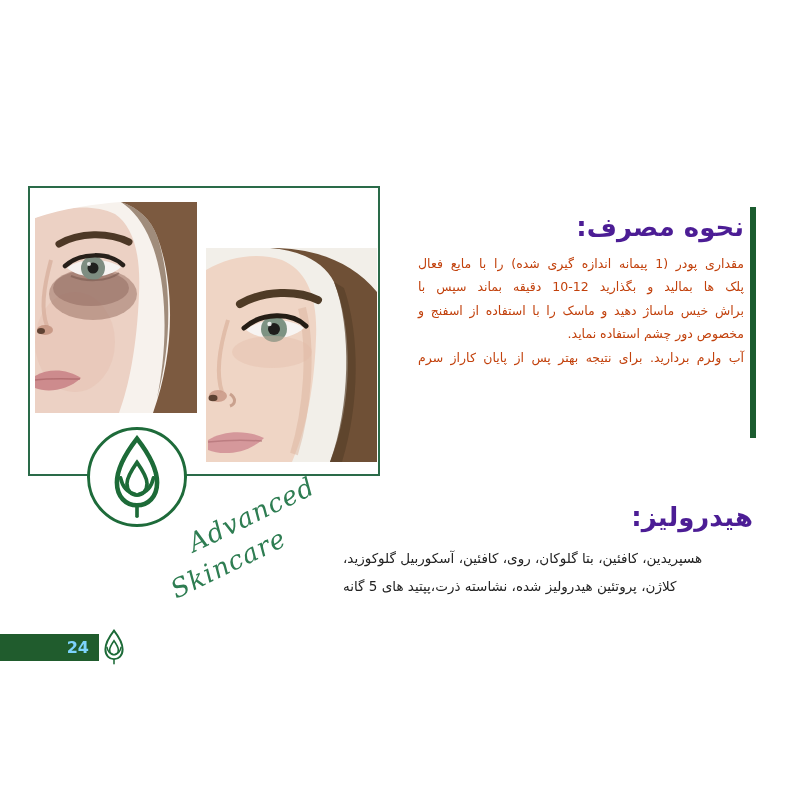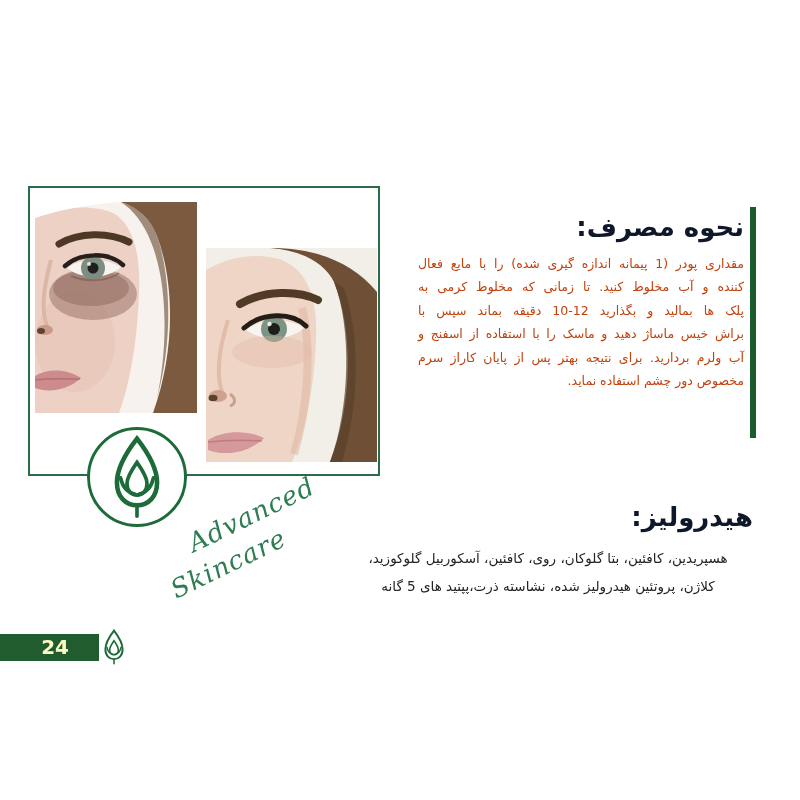--- a/index.html
+++ b/index.html
@@ -31,43 +31,43 @@
     font-size:26px;line-height:34px;color:#2e7d52;letter-spacing:1px;
   }
   .brand-script .l1{display:block;margin-left:36px;}
   .brand-script .l2{display:block;}
   
   .accent-bar{
     position:absolute;left:750px;top:207px;width:6px;height:231px;
     background:#1b5c2f;
   }
   .sec-heading{
-    position:absolute;direction:rtl;color:#0f172a;font-weight:bold;
+    position:absolute;direction:rtl;color:#4c1d95;font-weight:bold;
     font-size:26px;line-height:32px;white-space:nowrap;
   }
   .usage-heading{right:56px;top:211px;}
   .ing-heading{right:47px;top:501px;}
   .usage-body{
     position:absolute;right:56px;top:252px;width:326px;direction:rtl;
     font-size:12.5px;color:#c2410c;
   }
   .usage-body .t-line{
     line-height:23.4px;text-align:justify;text-align-last:justify;
     white-space:normal;
   }
   .usage-body .t-line.last{text-align-last:right;}
   .ing-body{
     position:absolute;right:47px;top:545px;width:410px;direction:rtl;
-    font-size:13.5px;line-height:27.5px;color:#232323;text-align:center;
+    font-size:13.5px;line-height:27.5px;color:#232323;text-align:left;
   }
   
   .page-badge{
     position:absolute;left:0;top:634px;width:99px;height:27px;
-    background:#205c2d;color:#fef9c3;font-size:20px;font-weight:bold;
-    line-height:27px;text-align:right;padding-right:30px;box-sizing:border-box;
+    background:#205c2d;color:#7dd3fc;font-size:16px;font-weight:bold;
+    line-height:27px;text-align:right;padding-right:10px;box-sizing:border-box;
   }
   .footer-leaf{
     position:absolute;left:101px;top:629px;width:26px;height:36px;
   }
   .defs-hidden{position:absolute;width:0;height:0;overflow:hidden;}
 </style>
 </head>
 <body>
 
 <svg class="defs-hidden" aria-hidden="true">
@@ -144,25 +144,24 @@
   <span class="l1">Advanced</span>
   <span class="l2">Skincare</span>
 </div>
 
 <div class="accent-bar"></div>
 
 <div class="sec-heading usage-heading">نحوه مصرف:</div>
 
 <div class="usage-body">
   <div class="t-line">مقداری پودر (1 پیمانه اندازه گیری شده) را با مایع فعال</div>
-  <div class="t-line">کننده و آب مخلوط کنید. تا زمانی که مخلوط کرمی به</div>
   <div class="t-line">پلک ها بمالید و بگذارید 12-10 دقیقه بماند سپس با</div>
   <div class="t-line">براش خیس ماساژ دهید و ماسک را با استفاده از اسفنج و</div>
+  <div class="t-line last">مخصوص دور چشم استفاده نماید.</div>
   <div class="t-line">آب ولرم بردارید. برای نتیجه بهتر پس از پایان کاراز سرم</div>
-  <div class="t-line last">مخصوص دور چشم استفاده نماید.</div>
 </div>
 
 <div class="sec-heading ing-heading">هیدرولیز:</div>
 
 <div class="ing-body">
   <div class="i-line">هسپریدین، کافئین، بتا گلوکان، روی، کافئین، آسکوربیل گلوکوزید،</div>
   <div class="i-line">کلاژن، پروتئین هیدرولیز شده، نشاسته ذرت،پپتید های 5 گانه</div>
 </div>
 
 <div class="page-badge">24</div>

